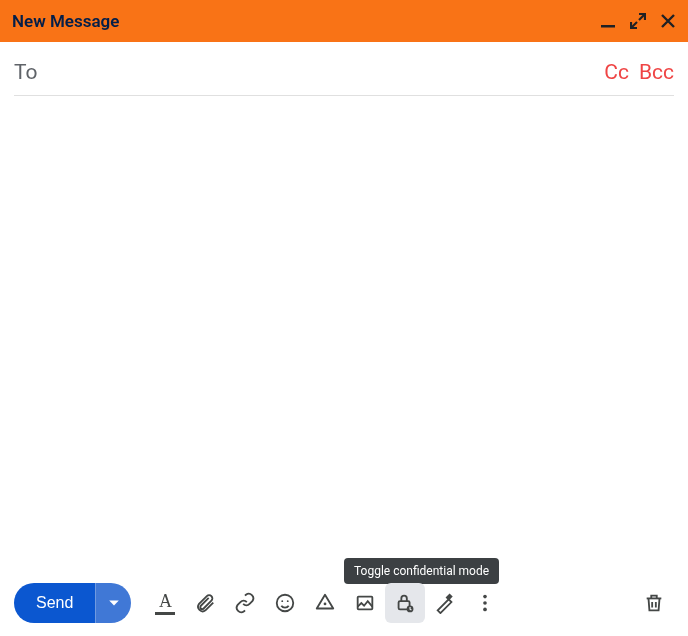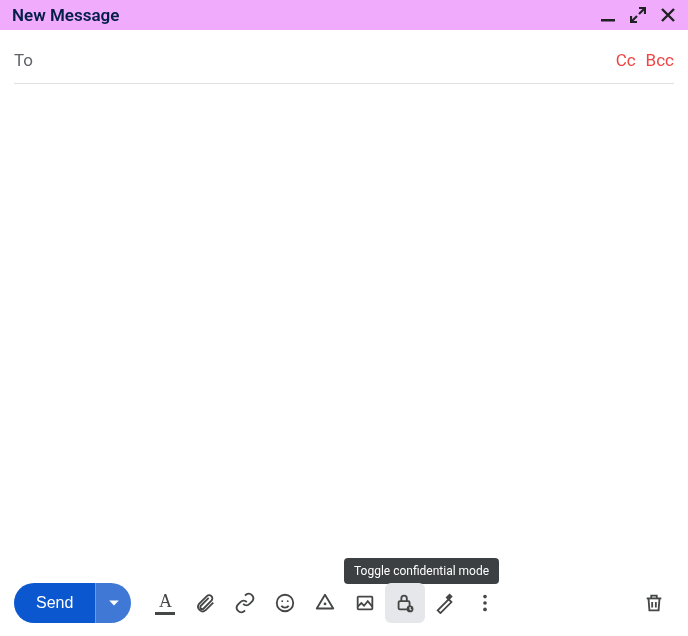--- a/index.html
+++ b/index.html
@@ -11,22 +11,22 @@
     color: #202124;
     overflow: hidden;
   }
   .compose {
     width: 688px; height: 636px;
     display: flex; flex-direction: column;
     position: relative;
   }
   
   .header {
-    background: #f0abfc;
-    height: 30px;
+    background: #f97316;
+    height: 42px;
     display: flex;
     align-items: center;
     padding: 0 12px;
   }
   .header-title {
     font-size: 17px;
     font-weight: 600;
     color: #041e49;
     flex: 1;
   }
@@ -43,21 +43,21 @@
   }
   .header-icon svg { width: 16px; height: 16px; display: block; }
 
   
   .fields { padding: 6px 14px 0 14px; }
   .field-row {
     display: flex;
     align-items: center;
     height: 48px;
     border-bottom: 1px solid #e0e0e0;
-    font-size: 17px;
+    font-size: 21px;
     color: #5f6368;
   }
   .field-placeholder { color: #5f6368; }
   .field-row .spacer { flex: 1; }
   .ccbcc { color: #ef4444; cursor: pointer; }
   .ccbcc-sep { width: 10px; display: inline-block; }
 
   
   .body-area { flex: 1; }
 

